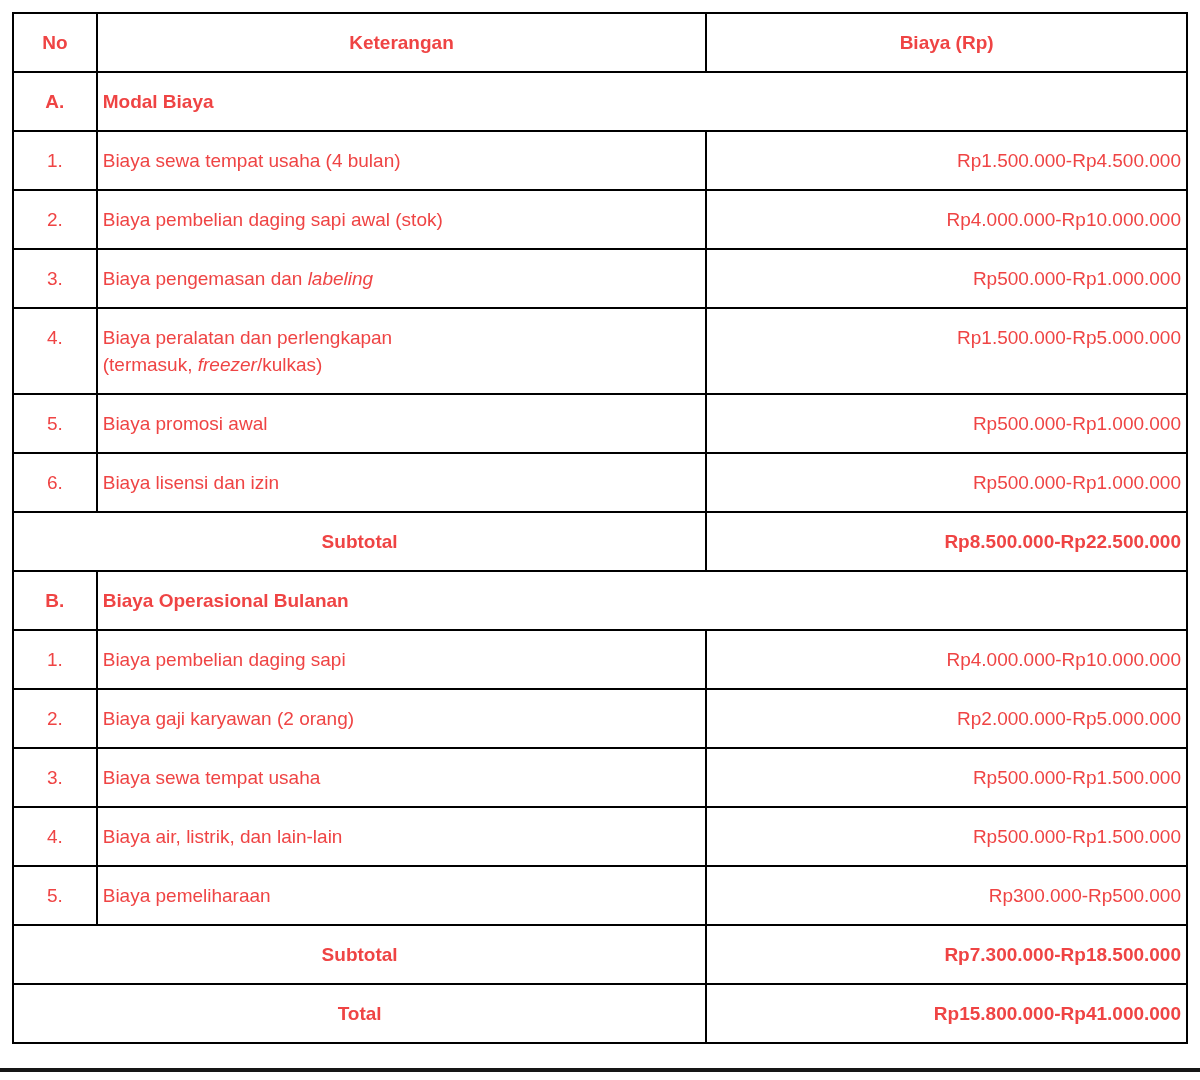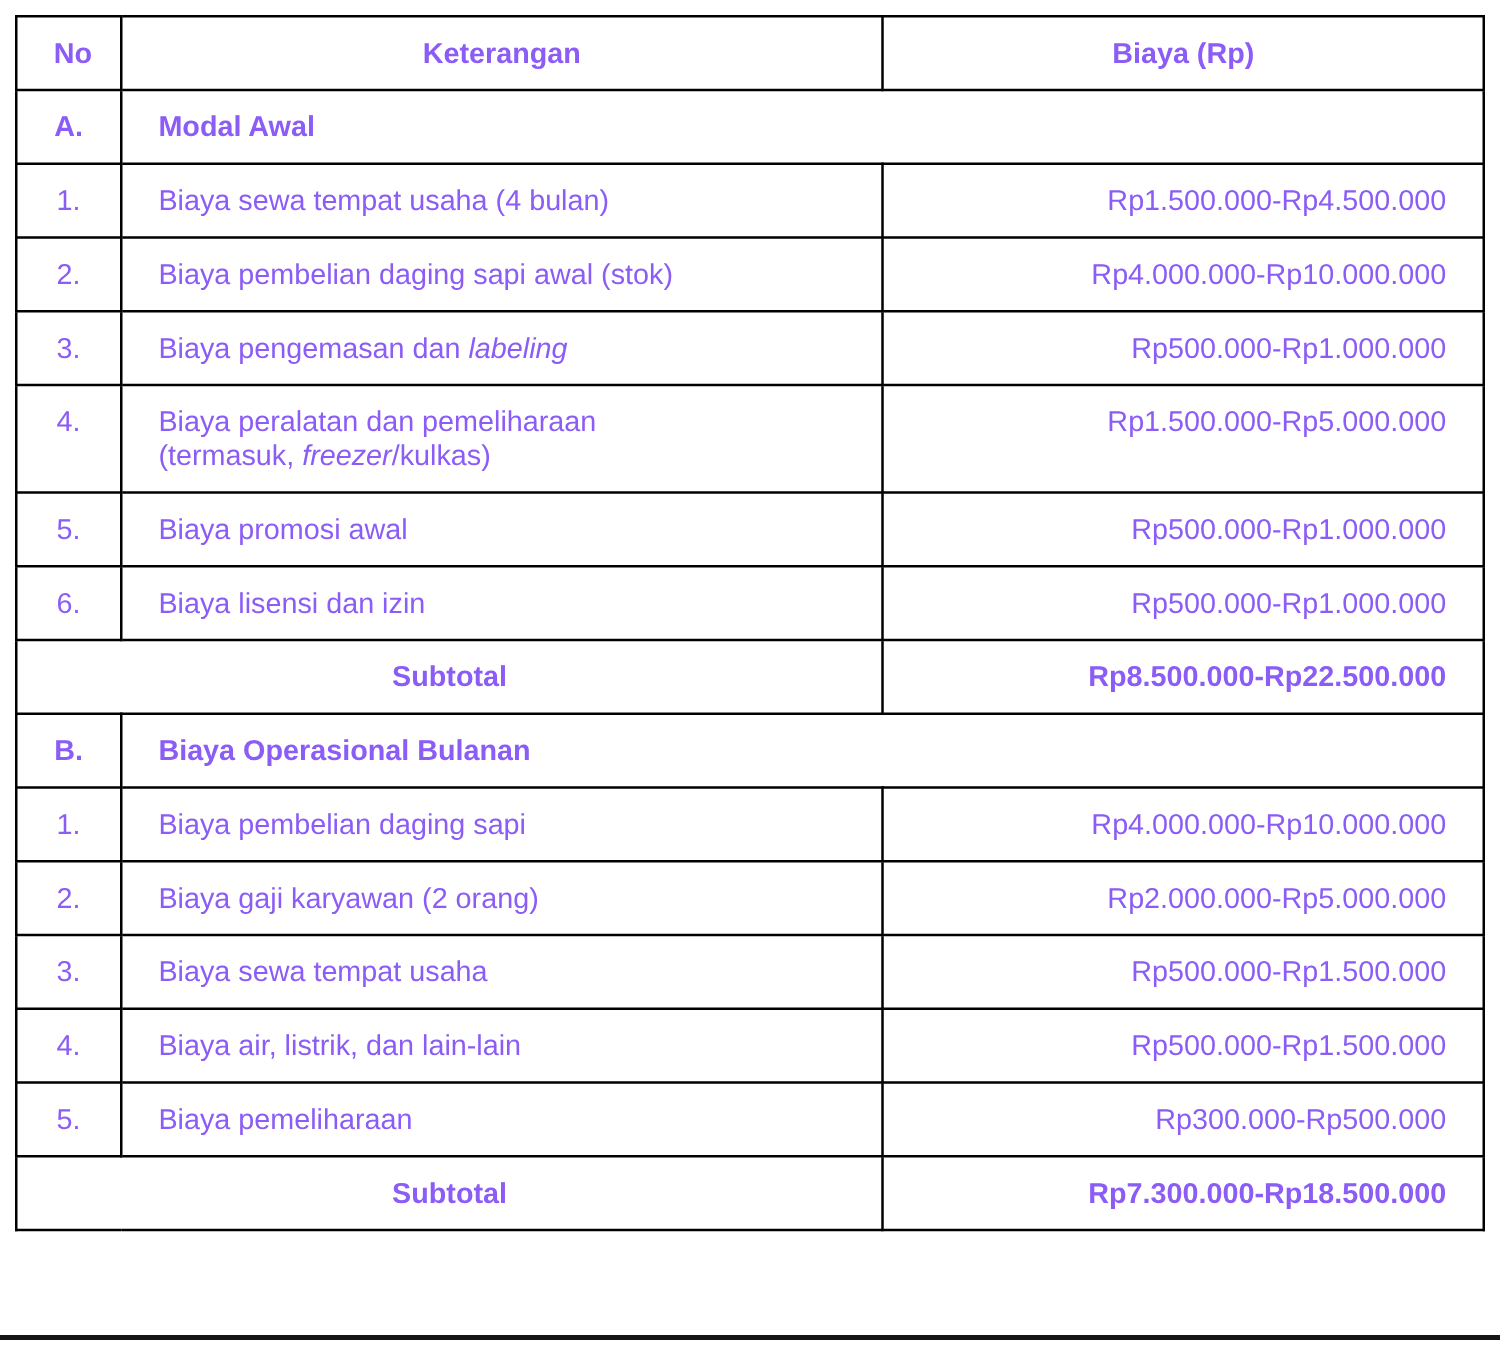--- a/index.html
+++ b/index.html
@@ -18,25 +18,25 @@
     font-family: "Liberation Sans", "DejaVu Sans", sans-serif;
     color: #000000;
   }
   table.cost-table {
     border-collapse: collapse;
     width: 1176px;
     table-layout: fixed;
   }
   th, td {
     border: 2px solid #000000;
-    font-size: 23px;
+    font-size: 19px;
     line-height: 27px;
-    color: #8b5cf6;
+    color: #ef4444;
     vertical-align: top;
-    padding: 15px 29px;
+    padding: 15px 5px;
     overflow: hidden;
   }
   th {
     font-weight: bold;
     text-align: center;
     vertical-align: middle;
   }
   .col-no   { width: 78px; }
   .col-desc { width: 568px; margin-left: 23px; }
   .col-cost { width: 448px; }
@@ -85,40 +85,40 @@
     <thead>
       <tr>
         <th class="col-no">No</th>
         <th class="col-desc">Keterangan</th>
         <th class="col-cost">Biaya (Rp)</th>
       </tr>
     </thead>
     <tbody>
         <tr>
           <td class="no section-no">A.</td>
-          <td class="section-label" colspan="2">Modal Awal</td>
+          <td class="section-label" colspan="2">Modal Biaya</td>
         </tr>
         <tr>
           <td class="no">1.</td>
           <td class="desc"><span>Biaya sewa tempat usaha (4 bulan)</span></td>
           <td class="cost">Rp1.500.000-Rp4.500.000</td>
         </tr>
         <tr>
           <td class="no">2.</td>
           <td class="desc"><span>Biaya pembelian daging sapi awal (stok)</span></td>
           <td class="cost">Rp4.000.000-Rp10.000.000</td>
         </tr>
         <tr>
           <td class="no">3.</td>
           <td class="desc"><span>Biaya pengemasan dan </span><span class="italic">labeling</span></td>
           <td class="cost">Rp500.000-Rp1.000.000</td>
         </tr>
         <tr>
           <td class="no">4.</td>
-          <td class="desc"><span>Biaya peralatan dan pemeliharaan</span><br><span>(termasuk, </span><span class="italic">freezer</span><span>/kulkas)</span></td>
+          <td class="desc"><span>Biaya peralatan dan perlengkapan</span><br><span>(termasuk, </span><span class="italic">freezer</span><span>/kulkas)</span></td>
           <td class="cost">Rp1.500.000-Rp5.000.000</td>
         </tr>
         <tr>
           <td class="no">5.</td>
           <td class="desc"><span>Biaya promosi awal</span></td>
           <td class="cost">Rp500.000-Rp1.000.000</td>
         </tr>
         <tr>
           <td class="no">6.</td>
           <td class="desc"><span>Biaya lisensi dan izin</span></td>
@@ -154,16 +154,20 @@
         </tr>
         <tr>
           <td class="no">5.</td>
           <td class="desc"><span>Biaya pemeliharaan</span></td>
           <td class="cost">Rp300.000-Rp500.000</td>
         </tr>
         <tr>
           <td class="summary-label" colspan="2">Subtotal</td>
           <td class="cost bold">Rp7.300.000-Rp18.500.000</td>
         </tr>
+        <tr>
+          <td class="summary-label" colspan="2">Total</td>
+          <td class="cost bold">Rp15.800.000-Rp41.000.000</td>
+        </tr>
       </tbody>
   </table>
   <div class="bottom-divider"></div>
 </div>
 
 </body></html>

